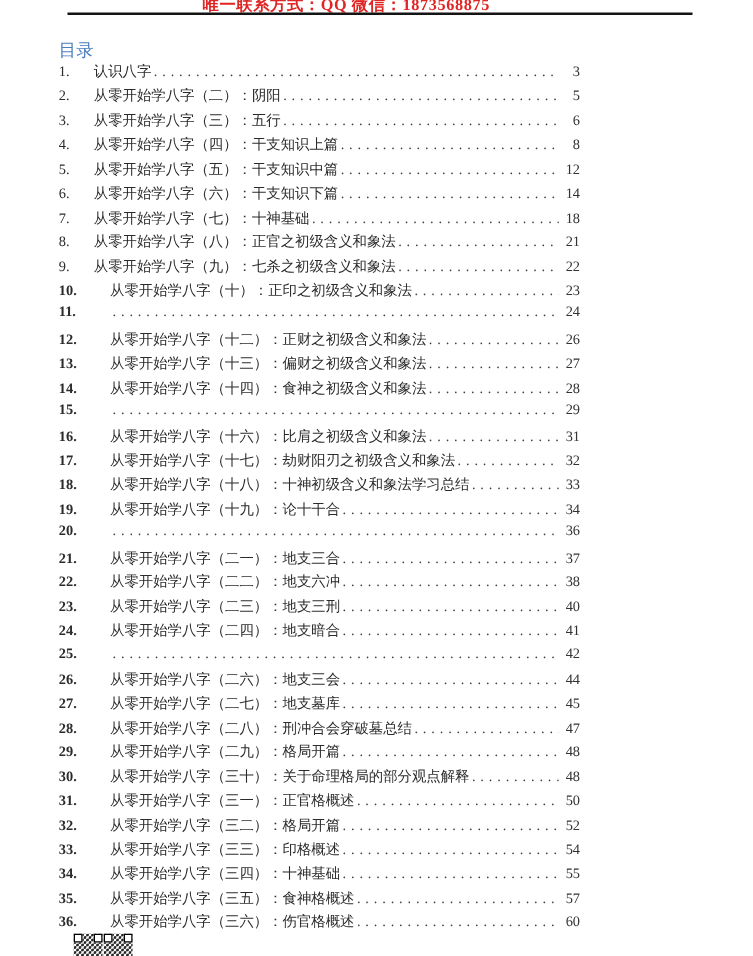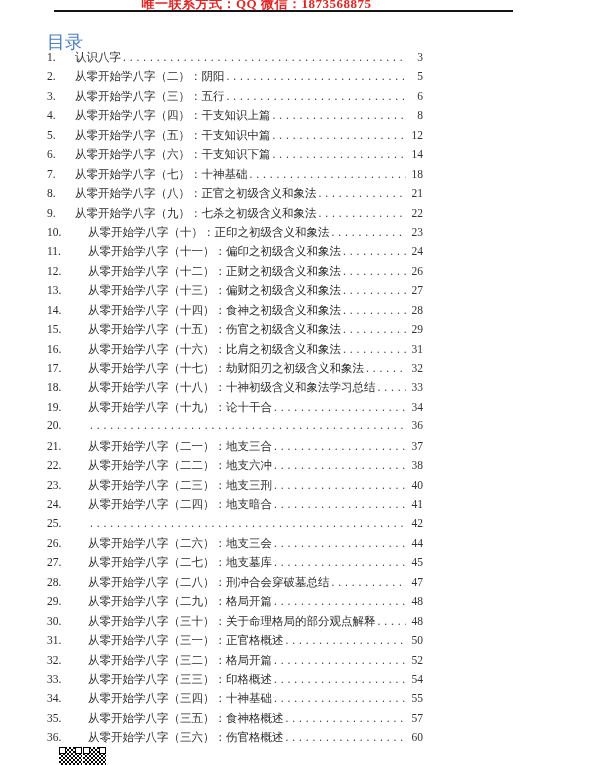--- a/index.html
+++ b/index.html
@@ -1,37 +1,37 @@
 <!DOCTYPE html>
 <html><head>
 <meta charset="utf-8">
 <style>
   html,body { margin:0; padding:0; background:#ffffff; }
   .page {
     position:relative; width:513px; height:765px; overflow:hidden;
-    background:#ffffff; font-family:"Liberation Serif","DejaVu Serif",serif;
+    background:#ffffff; font-family:"Liberation Serif","DejaVu Serif",serif;padding-left:41px;
   }
   
   .contact {
     position:absolute; top:-5px; left:0; right:0; text-align:center;
     font-size:13px; font-weight:bold; letter-spacing:0.5px; white-space:nowrap;
   }
   .rule {
     position:absolute; top:10px; left:54px; width:534px; height:0;
     border-top:2px solid #141414;
   }
   .content { position:absolute; top:35px; left:47px; right:90px; }
-  .toc-heading { font-size:18px; line-height:14px; margin:0 0 1px 0; font-weight:normal; }
+  .toc-heading { font-size:14px; line-height:14px; margin:0 0 1px 0; font-weight:normal; }
   .toc-list { width:100%; }
   .row {
     display:flex; align-items:baseline; height:19.44px;
     font-size:11.5px; color:#2b2b2b; white-space:nowrap;
   }
   .num { flex:0 0 28px; color:#2b2b2b; }
-  .row.wide .num { flex-basis:41px; }
+  .row.wide .num { flex-basis:41px;font-weight:bold; }
   .title { flex:0 0 auto; }
   .dots {
     flex:1 1 auto; overflow:hidden; white-space:nowrap;
     margin-left:2px; margin-right:3px; color:#3d3d3d; letter-spacing:0.5px;
   }
   .pg { flex:0 0 auto; text-align:right; min-width:14px; color:#333333; }
   
   .qr-wrap { position:absolute; left:59px; top:747px; display:flex; }
   .qr {
     position:relative; width:23px; height:20px; margin-right:1px;
@@ -115,21 +115,20 @@
     <span class="pg">22</span>
   </div>
         <div class="row wide">
     <span class="num">10.</span>
     <span class="title">从零开始学八字（十）：正印之初级含义和象法</span>
     <span class="dots">. . . . . . . . . . . . . . . . . . . . . . . . . . . . . . . . . . . . . . . . . . . . . . . . . . . . . . . . . . . . . . . . . . . . . . . . . . . . . . . . . . . . . . . . . . . . . . . . . . . . . . . . . . . . . . . . . . . . . . . . . . . . . . . . . . . . . . . . . . . . . . . . . . . . . . . . . . . . . . . . . . . . . . . . . . . . . . . . . . . . . . . . . . . . . . . . . . . . . . . . . . . . . . . . . . . . . . . . . . . . </span>
     <span class="pg">23</span>
   </div>
         <div class="row wide">
     <span class="num">11.</span>
-    <span class="title">从零开始学八字（十一）：偏印之初级含义和象法</span>
     <span class="dots">. . . . . . . . . . . . . . . . . . . . . . . . . . . . . . . . . . . . . . . . . . . . . . . . . . . . . . . . . . . . . . . . . . . . . . . . . . . . . . . . . . . . . . . . . . . . . . . . . . . . . . . . . . . . . . . . . . . . . . . . . . . . . . . . . . . . . . . . . . . . . . . . . . . . . . . . . . . . . . . . . . . . . . . . . . . . . . . . . . . . . . . . . . . . . . . . . . . . . . . . . . . . . . . . . . . . . . . . . . . . </span>
     <span class="pg">24</span>
   </div>
         <div class="row wide">
     <span class="num">12.</span>
     <span class="title">从零开始学八字（十二）：正财之初级含义和象法</span>
     <span class="dots">. . . . . . . . . . . . . . . . . . . . . . . . . . . . . . . . . . . . . . . . . . . . . . . . . . . . . . . . . . . . . . . . . . . . . . . . . . . . . . . . . . . . . . . . . . . . . . . . . . . . . . . . . . . . . . . . . . . . . . . . . . . . . . . . . . . . . . . . . . . . . . . . . . . . . . . . . . . . . . . . . . . . . . . . . . . . . . . . . . . . . . . . . . . . . . . . . . . . . . . . . . . . . . . . . . . . . . . . . . . . </span>
     <span class="pg">26</span>
   </div>
         <div class="row wide">
@@ -139,21 +138,20 @@
     <span class="pg">27</span>
   </div>
         <div class="row wide">
     <span class="num">14.</span>
     <span class="title">从零开始学八字（十四）：食神之初级含义和象法</span>
     <span class="dots">. . . . . . . . . . . . . . . . . . . . . . . . . . . . . . . . . . . . . . . . . . . . . . . . . . . . . . . . . . . . . . . . . . . . . . . . . . . . . . . . . . . . . . . . . . . . . . . . . . . . . . . . . . . . . . . . . . . . . . . . . . . . . . . . . . . . . . . . . . . . . . . . . . . . . . . . . . . . . . . . . . . . . . . . . . . . . . . . . . . . . . . . . . . . . . . . . . . . . . . . . . . . . . . . . . . . . . . . . . . . </span>
     <span class="pg">28</span>
   </div>
         <div class="row wide">
     <span class="num">15.</span>
-    <span class="title">从零开始学八字（十五）：伤官之初级含义和象法</span>
     <span class="dots">. . . . . . . . . . . . . . . . . . . . . . . . . . . . . . . . . . . . . . . . . . . . . . . . . . . . . . . . . . . . . . . . . . . . . . . . . . . . . . . . . . . . . . . . . . . . . . . . . . . . . . . . . . . . . . . . . . . . . . . . . . . . . . . . . . . . . . . . . . . . . . . . . . . . . . . . . . . . . . . . . . . . . . . . . . . . . . . . . . . . . . . . . . . . . . . . . . . . . . . . . . . . . . . . . . . . . . . . . . . . </span>
     <span class="pg">29</span>
   </div>
         <div class="row wide">
     <span class="num">16.</span>
     <span class="title">从零开始学八字（十六）：比肩之初级含义和象法</span>
     <span class="dots">. . . . . . . . . . . . . . . . . . . . . . . . . . . . . . . . . . . . . . . . . . . . . . . . . . . . . . . . . . . . . . . . . . . . . . . . . . . . . . . . . . . . . . . . . . . . . . . . . . . . . . . . . . . . . . . . . . . . . . . . . . . . . . . . . . . . . . . . . . . . . . . . . . . . . . . . . . . . . . . . . . . . . . . . . . . . . . . . . . . . . . . . . . . . . . . . . . . . . . . . . . . . . . . . . . . . . . . . . . . . </span>
     <span class="pg">31</span>
   </div>
         <div class="row wide">

